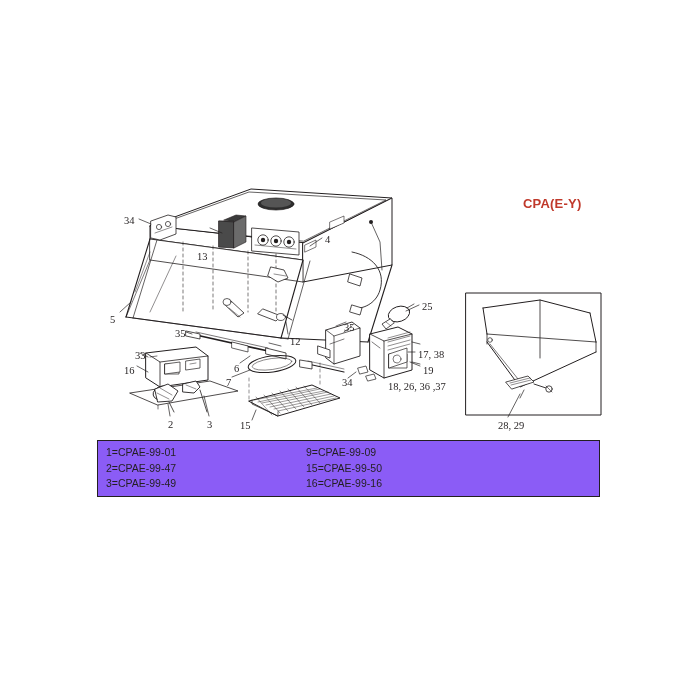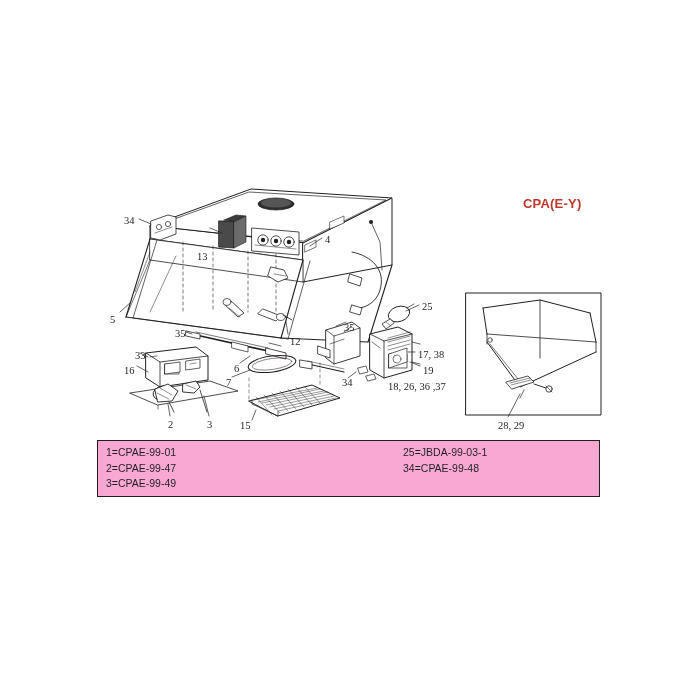--- a/index.html
+++ b/index.html
@@ -47,21 +47,21 @@
     letter-spacing: 0.2px;
   }
   .legend {
     position: absolute;
     left: 97px;
     top: 428px;
     width: 503px;
     height: 57px;
     border: 1px solid #231f20;
     box-sizing: border-box;
-    background: #f9a8d4;
+    background: #8b5cf6;
   }
   .legend-inner {
     position: relative;
     width: 100%;
     height: 100%;
   }
   .legend-col {
     position: absolute;
     top: 4px;
   }
@@ -313,20 +313,21 @@
   <div class="lbl" style="left:240px; top:409px;">15</div>
   <div class="lbl" style="left:498px; top:409px;">28, 29</div>
 
   <div class="legend">
     <div class="legend-inner">
       <div class="legend-col c1">
         <div>1=CPAE-99-01</div>
         <div>2=CPAE-99-47</div>
         <div>3=CPAE-99-49</div>
       </div>
-      <div class="legend-col c4">
-        <div>25=JBDA-99-03-1</div>
-        <div>34=CPAE-99-48</div>
+      <div class="legend-col c3">
+        <div>9=CPAE-99-09</div>
+        <div>15=CPAE-99-50</div>
+        <div>16=CPAE-99-16</div>
       </div>
     </div>
   </div>
 
 </div>
 
 </body></html>

